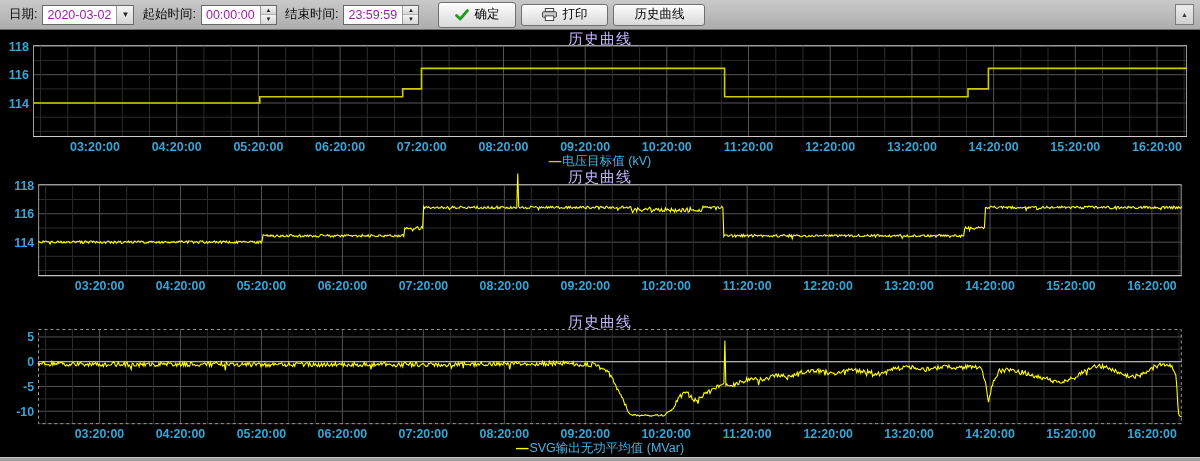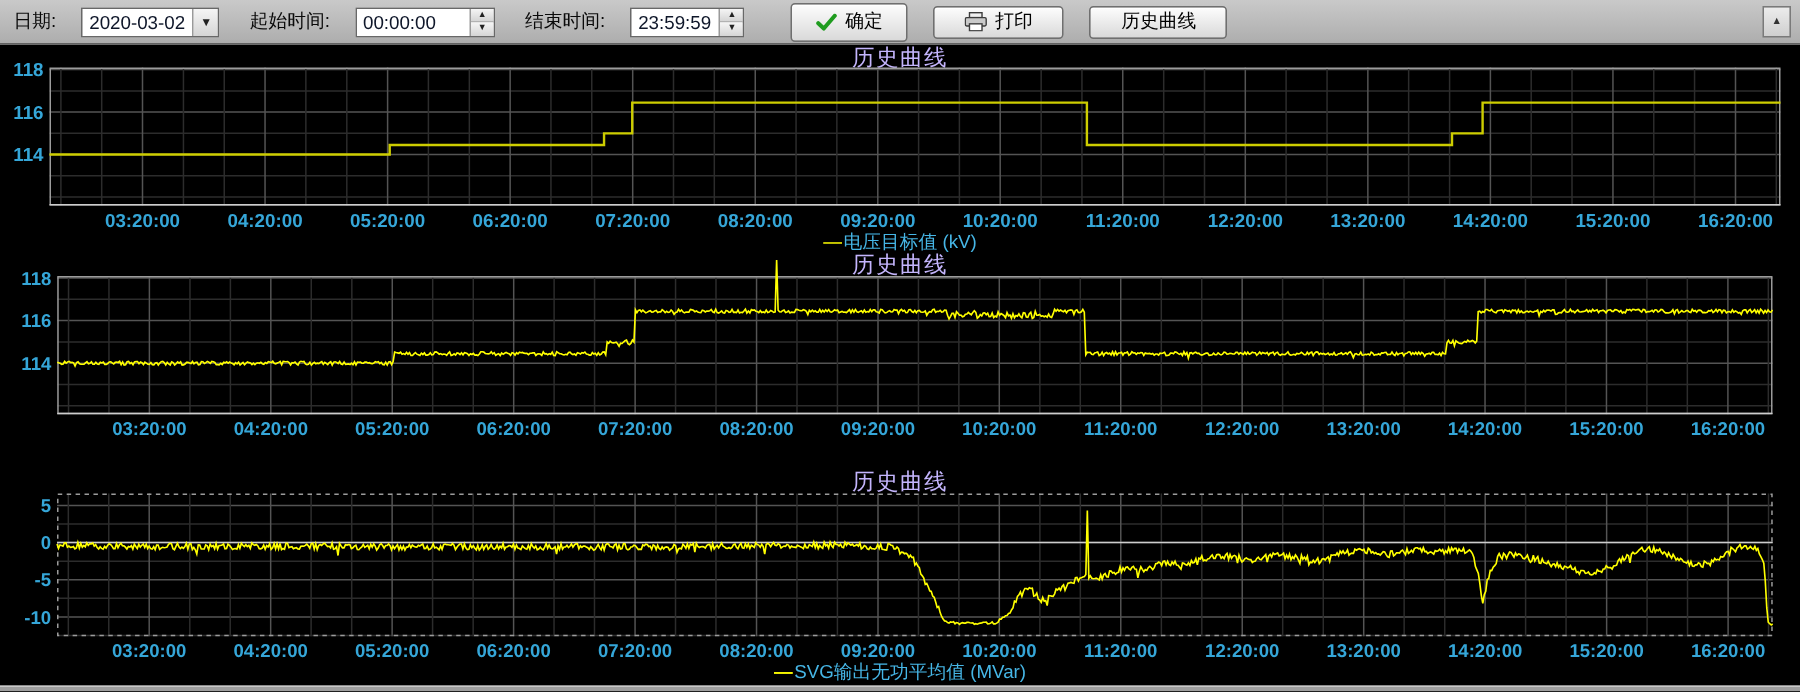--- a/index.html
+++ b/index.html
@@ -1,24 +1,24 @@
 <!DOCTYPE html>
 <html><head>
 <meta charset="utf-8">
 <style>
   html,body{margin:0;padding:0;background:#1a1a1a;}
   .app{position:relative;width:1200px;height:461px;background:#000;overflow:hidden;
        font-family:"Liberation Sans","DejaVu Sans",sans-serif;}
   
   .toolbar{position:absolute;top:0;left:0;width:1200px;height:30px;box-sizing:border-box;
            background:linear-gradient(#c9c9c9,#adadad);border-bottom:1px solid #6c6c6c;
-           display:flex;align-items:center;padding:0 6px;gap:17px;font-size:12.5px;color:#0a0a0a;}
+           display:flex;align-items:center;padding:0 6px;gap:5px;font-size:12.5px;color:#0a0a0a;}
   .tb-label{white-space:nowrap;margin-left:3px;}
   .field{display:flex;align-items:stretch;background:#fff;border:1px solid #686868;height:20px;box-sizing:border-box;}
-  .field .val{display:flex;align-items:center;padding:0 4px;font-size:12.5px;color:#0f172a;white-space:nowrap;}
+  .field .val{display:flex;align-items:center;padding:0 4px;font-size:12.5px;color:#a21caf;white-space:nowrap;}
   .combo-btn{width:16px;border-left:1px solid #9a9a9a;background:linear-gradient(#f5f5f5,#d5d5d5);
              display:flex;align-items:center;justify-content:center;font-size:8px;color:#222;cursor:default;}
   .spin{display:flex;flex-direction:column;width:15px;border-left:1px solid #9a9a9a;}
   .spin .sp{flex:1;display:flex;align-items:center;justify-content:center;font-size:6px;line-height:6px;
             color:#222;background:linear-gradient(#f5f5f5,#d5d5d5);}
   .spin .sp:first-child{border-bottom:1px solid #b2b2b2;}
   .btn{display:flex;align-items:center;gap:5px;height:22px;padding:0 20px;border:1px solid #6f6f6f;
        border-radius:3px;background:linear-gradient(#fdfdfd,#d9d9d9);font-size:12.5px;color:#000;
        box-shadow:inset 0 1px 0 #fff;white-space:nowrap;}
   .btn-ok{margin-left:14px;padding:12px 16px;}
@@ -46,21 +46,21 @@
 
 <div class="app">
 
   <div class="toolbar">
     <span class="tb-label">日期:</span>
     <div class="field" style="width:92px">
       <span class="val" style="flex:1">2020-03-02</span>
       <span class="combo-btn">▼</span>
     </div>
     <span class="tb-label">起始时间:</span>
-    <div class="field" style="width:93px">
+    <div class="field" style="width:76px">
       <span class="val" style="flex:1">00:00:00</span>
       <span class="spin">
         <span class="sp">▲</span>
         <span class="sp">▼</span>
       </span>
     </div>
     <span class="tb-label">结束时间:</span>
     <div class="field" style="width:76px">
       <span class="val" style="flex:1">23:59:59</span>
       <span class="spin">

